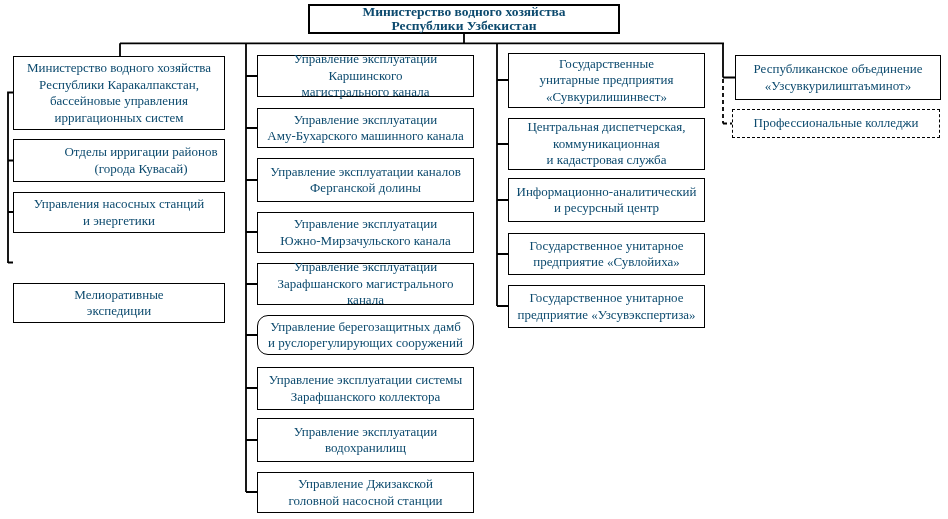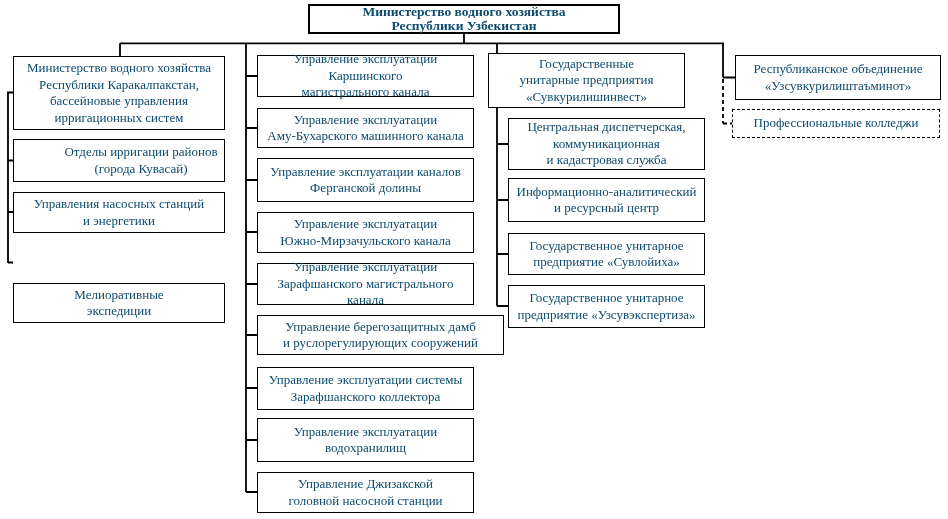--- a/index.html
+++ b/index.html
@@ -50,30 +50,30 @@
   <div class="box" style="left:257px;top:55px;width:217px;height:42px;">Управление эксплуатации Каршинского
 магистрального канала</div>
   <div class="box" style="left:257px;top:108px;width:217px;height:40px;">Управление эксплуатации
 Аму-Бухарского машинного канала</div>
   <div class="box" style="left:257px;top:158px;width:217px;height:44px;">Управление эксплуатации каналов
 Ферганской долины</div>
   <div class="box" style="left:257px;top:212px;width:217px;height:41px;">Управление эксплуатации
 Южно-Мирзачульского канала</div>
   <div class="box" style="left:257px;top:263px;width:217px;height:42px;">Управление эксплуатации
 Зарафшанского магистрального канала</div>
-  <div class="box" style="left:257px;top:315px;width:247px;height:40px;">Управление берегозащитных дамб
+  <div class="box" style="left:257px;top:315px;width:217px;height:40px;border-radius:11px;">Управление берегозащитных дамб
 и руслорегулирующих сооружений</div>
   <div class="box" style="left:257px;top:367px;width:217px;height:43px;">Управление эксплуатации системы
 Зарафшанского коллектора</div>
   <div class="box" style="left:257px;top:418px;width:217px;height:44px;">Управление эксплуатации
 водохранилищ</div>
   <div class="box" style="left:257px;top:472px;width:217px;height:41px;">Управление Джизакской
 головной насосной станции</div>
 
-  <div class="box" style="left:488px;top:53px;width:197px;height:55px;text-align:center;">Государственные
+  <div class="box" style="left:508px;top:53px;width:197px;height:55px;text-align:center;">Государственные
 унитарные предприятия
 «Сувкурилишинвест»</div>
   <div class="box" style="left:508px;top:118px;width:197px;height:52px;">Центральная диспетчерская,
 коммуникационная
 и кадастровая служба</div>
   <div class="box" style="left:508px;top:178px;width:197px;height:44px;">Информационно-аналитический
 и ресурсный центр</div>
   <div class="box" style="left:508px;top:233px;width:197px;height:42px;">Государственное унитарное
 предприятие «Сувлойиха»</div>
   <div class="box" style="left:508px;top:285px;width:197px;height:43px;">Государственное унитарное

